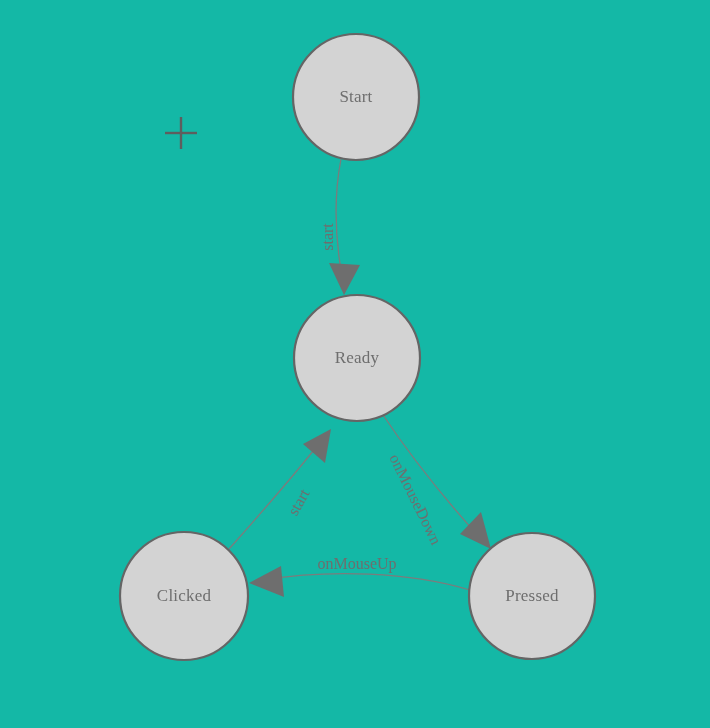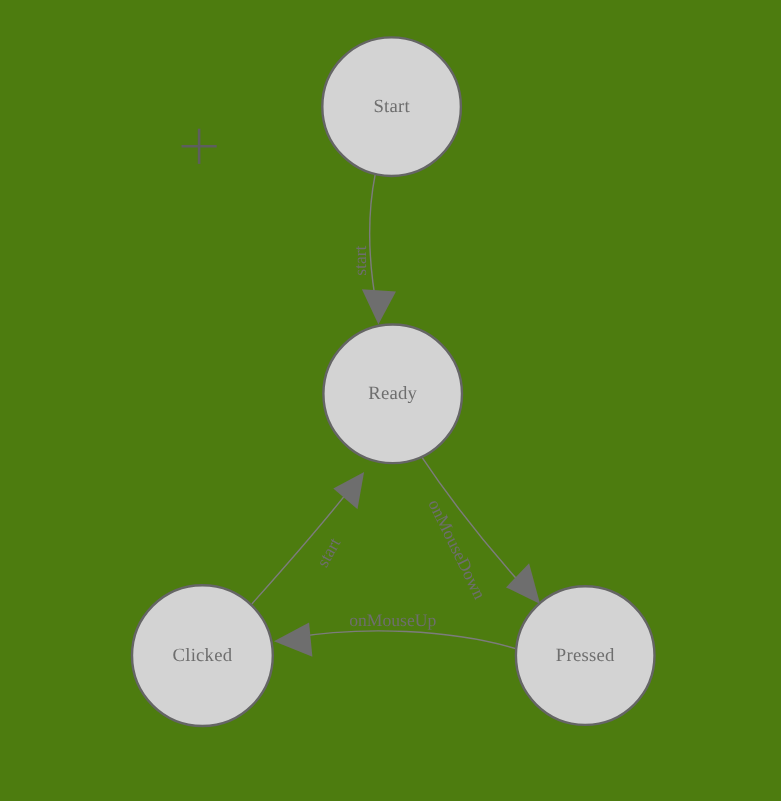--- a/index.html
+++ b/index.html
@@ -10,21 +10,21 @@
   body {
     width: 710px;
     height: 728px;
     overflow: hidden;
     font-family: "Liberation Serif", "DejaVu Serif", serif;
   }
   #canvas-root {
     position: relative;
     width: 710px;
     height: 728px;
-    background: #4d7c0f;
+    background: #14b8a6;
     text-align: center;
   }
   #diagram-svg {
     position: absolute;
     left: 0;
     top: 0;
     width: 710px;
     height: 728px;
     display: block;
   }

